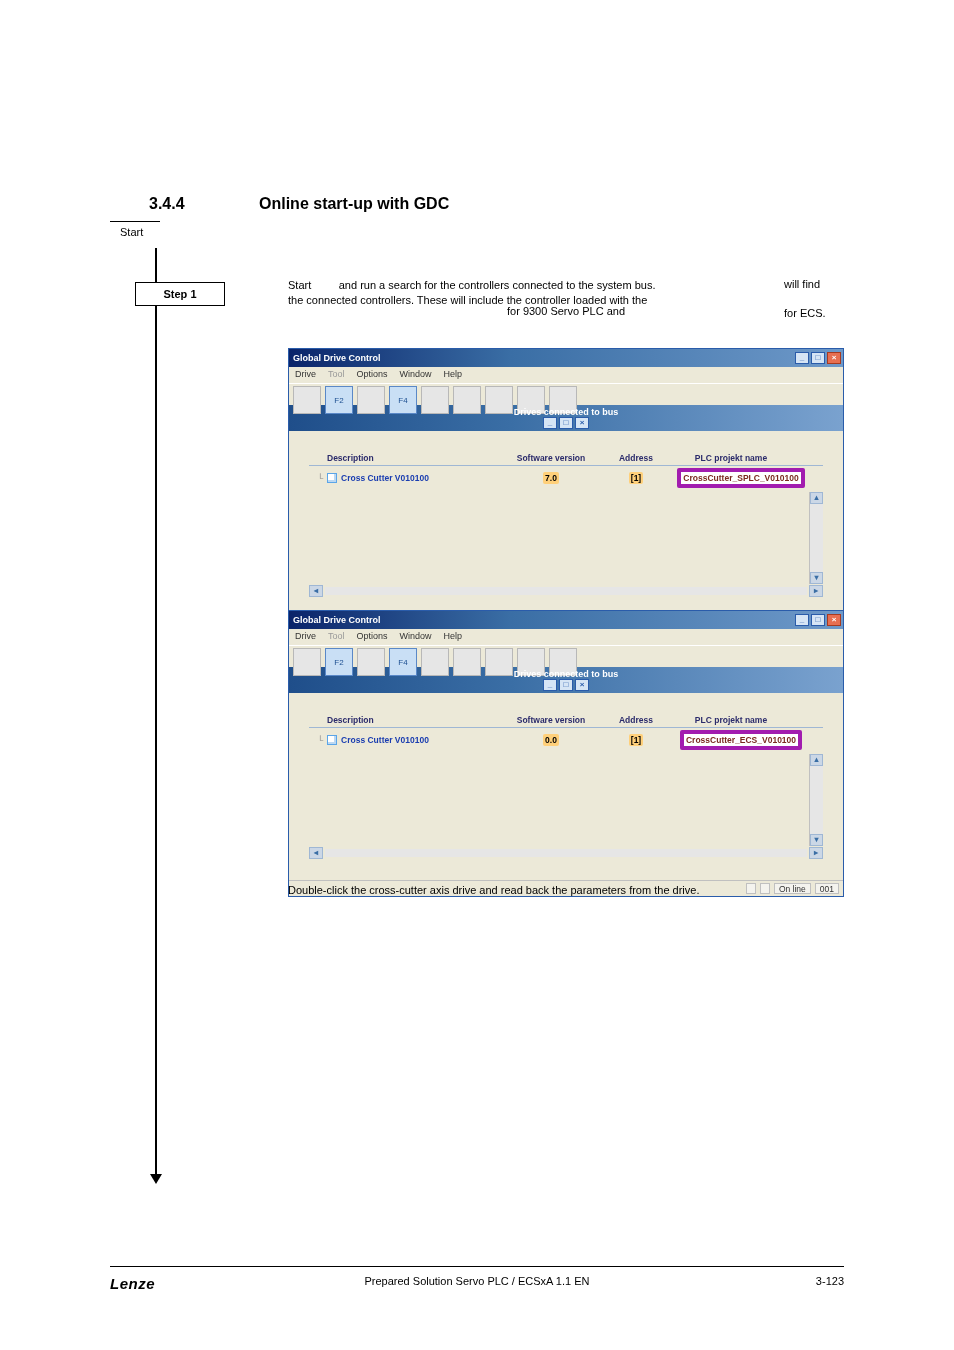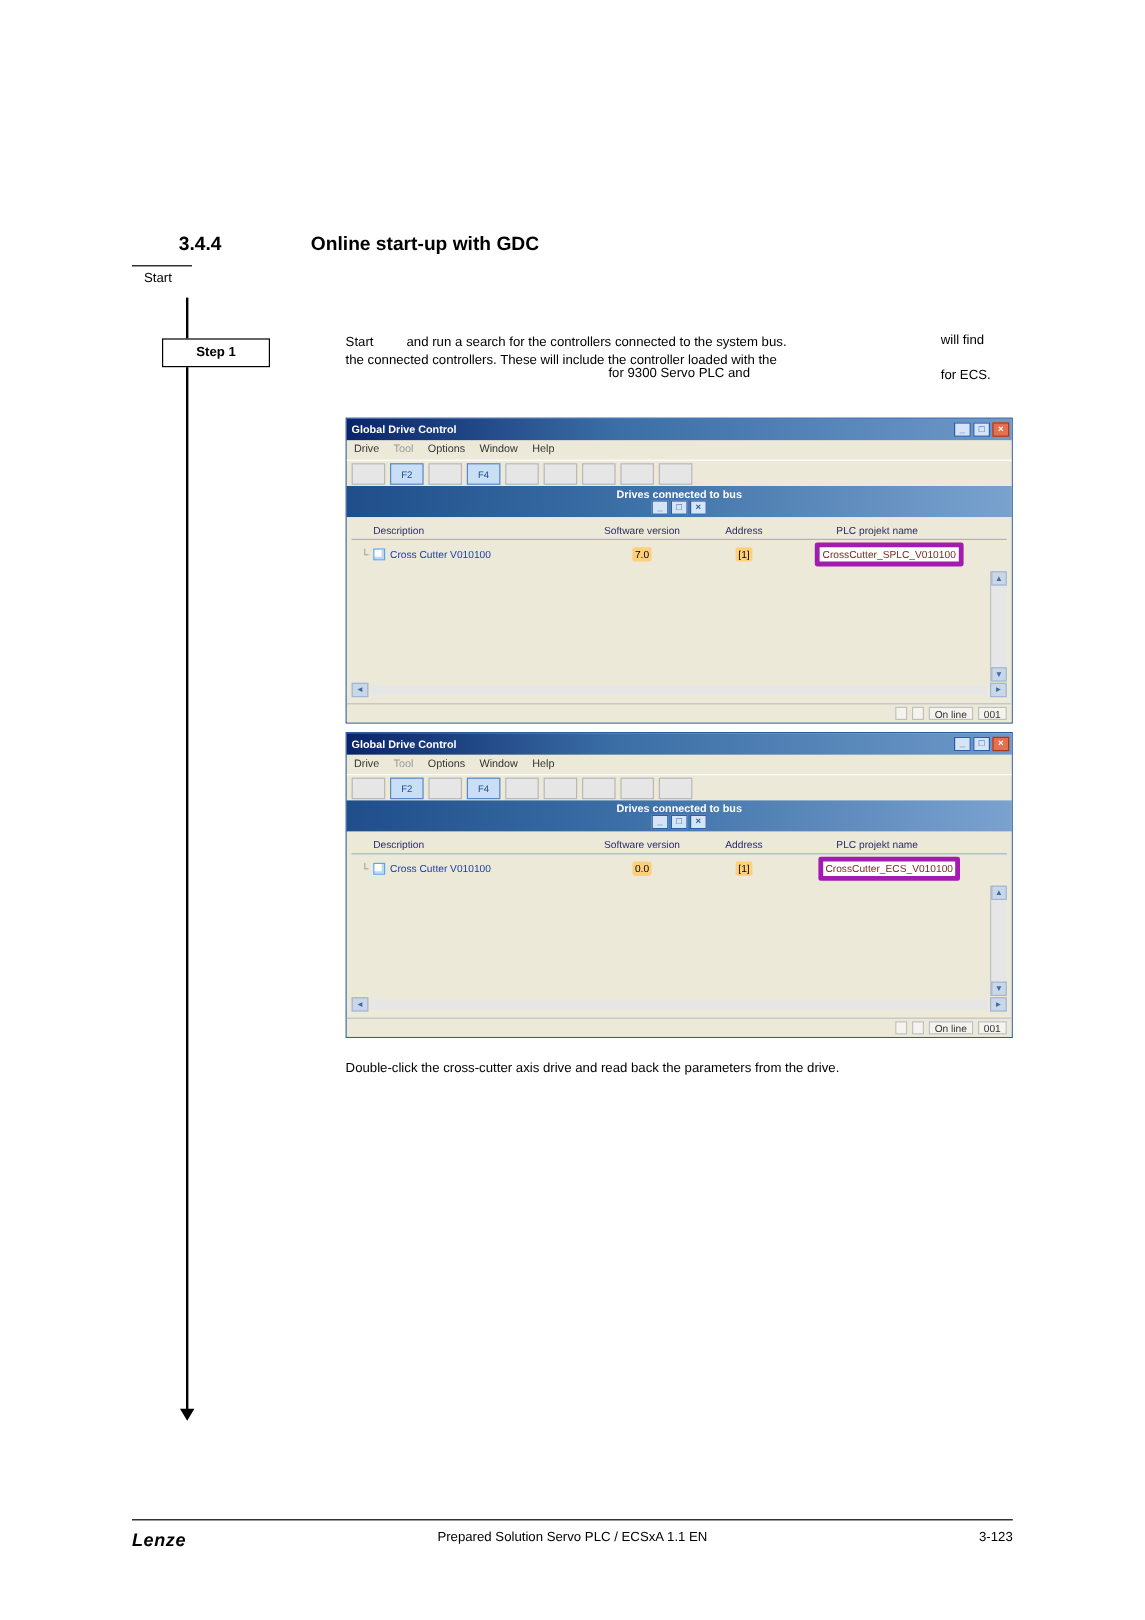--- a/index.html
+++ b/index.html
@@ -129,39 +129,40 @@
     display: flex; gap: 12px; padding: 2px 6px;
     font-size: 9px; color: #333;
   }
   .menubar .dim { color: #9a9a9a; }
   .toolbar {
     height: 22px; background: #ece9d8;
     display: flex; gap: 4px; padding: 2px 4px;
     border-top: 1px solid #fff;
   }
   .tb-btn {
-    width: 28px; height: 18px;
+    width: 28px; height: 28px;
     border: 1px solid #b8b8b8;
     background: #e6e6e6;
     display: flex; align-items: center; justify-content: center;
     font-size: 8px; color: #777;
   }
   .tb-btn.active { background: #c9dff5; border-color: #5a88c7; color: #1d4f91;}
   .subtitle-bar {
     background: linear-gradient(to right, #1f4e8a, #3a6ea5 40%, #7aa2cf);
     color: #fff;
     font-weight: bold;
     padding: 2px 6px;
     font-size: 9px;
     display: flex; justify-content: space-between; align-items: center; flex-direction: column;
   }
   .subtitle-bar .stb-btns { display: flex; gap: 2px; }
   .inner-panel {
-    padding: 4px;
+    padding: 20px;
     background: #ece9d8;
+    font-weight: bold;
   }
   .table-head {
     display: flex;
     font-size: 8.5px;
     color: #2b2b6b;
     border-bottom: 1px solid #9fb7d4;
     padding: 2px 2px;
   }
   .col-desc { width: 190px; padding-left: 16px; }
   .col-sw   { width: 100px; text-align: center; }

